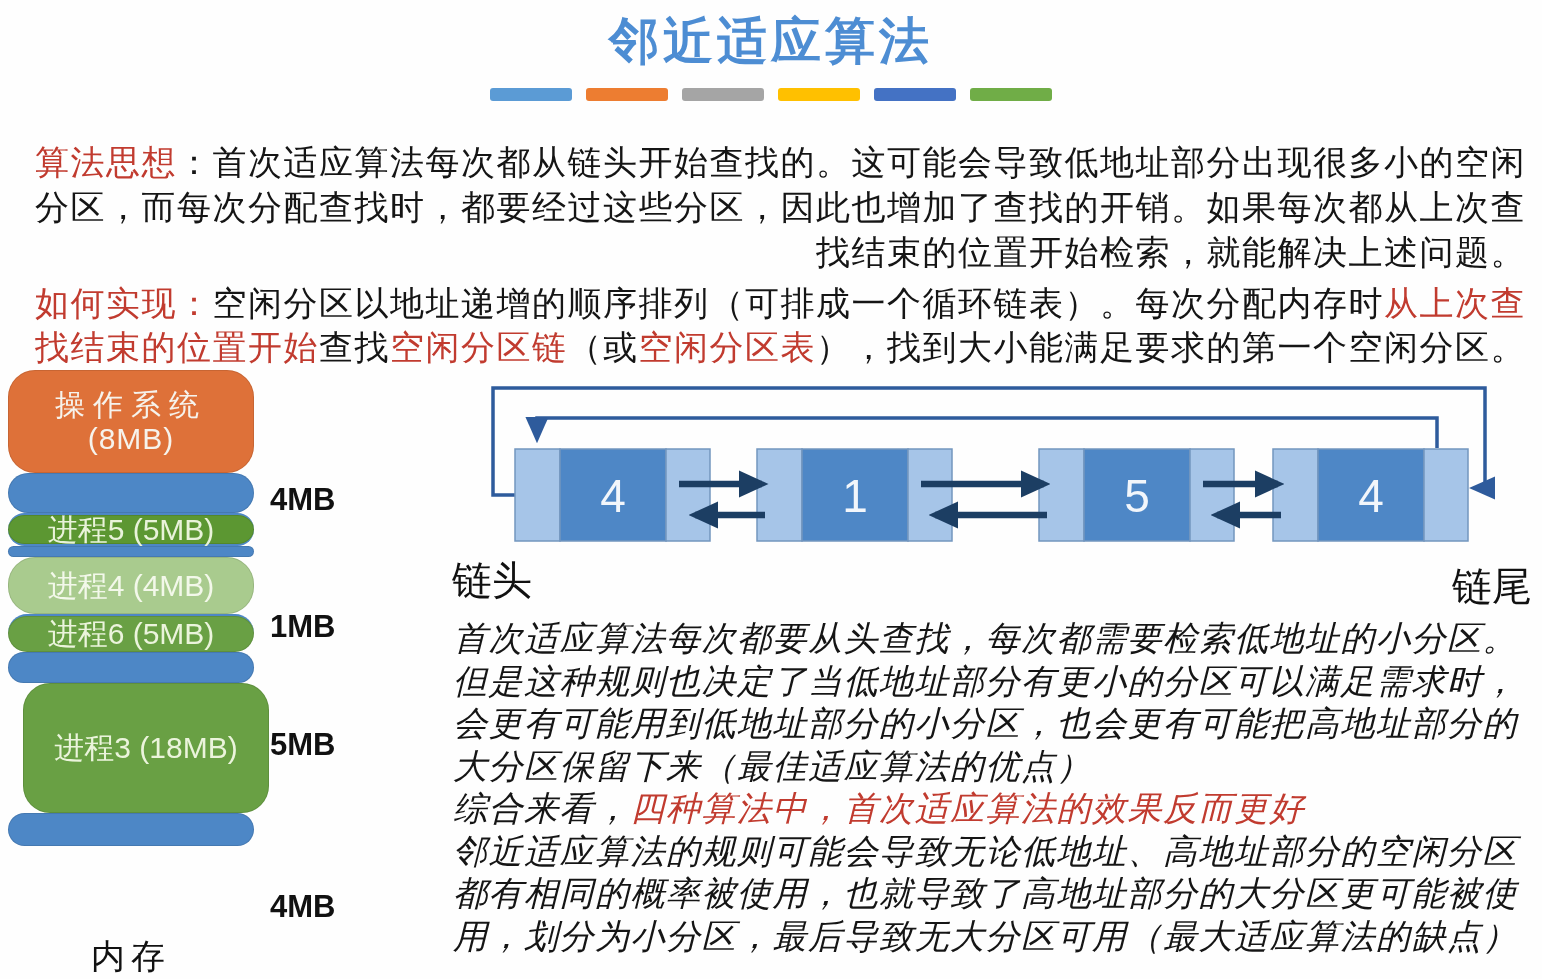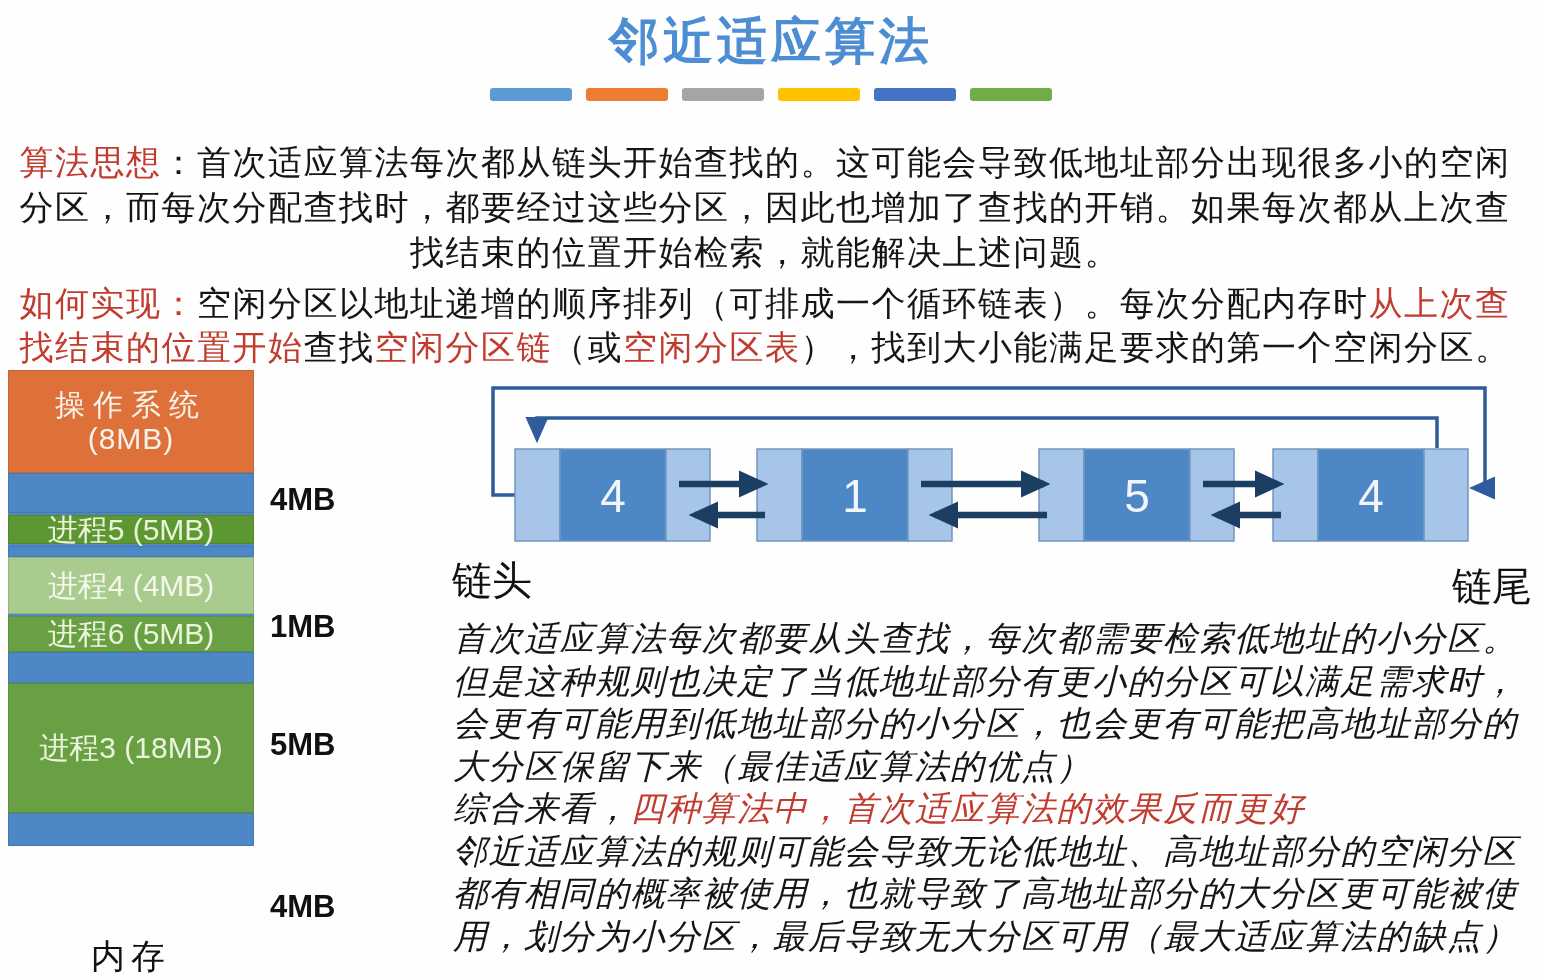--- a/index.html
+++ b/index.html
@@ -10,41 +10,41 @@
   .title{position:absolute;left:0;top:8px;width:100%;margin:0;text-align:center;
          font-family:"Liberation Sans",sans-serif;font-weight:bold;font-size:50px;
          letter-spacing:4px;color:#4d8dd3;}
   .bars{position:absolute;left:0;top:88px;width:100%;display:flex;justify-content:center;gap:14px;}
   .bar{width:82px;height:13px;border-radius:3px;}
   .bar0{background:#5B9BD5}.bar1{background:#ED7D31}.bar2{background:#A5A5A5}
   .bar3{background:#FFC000}.bar4{background:#4472C4}.bar5{background:#70AD47}
 
   
   .para{position:absolute;left:4px;width:1522px;margin:0;
-        font-size:34px;line-height:45px;letter-spacing:1.5px;text-align:center;}
+        font-size:34px;line-height:45px;letter-spacing:1.5px;text-align:right;}
   .para1{top:140px;}
   .para2{top:282px;line-height:44px;}
   .red{color:#c13b2f;}
 
   
   .memory{position:absolute;left:8px;top:370px;width:246px;}
   .mb{width:246px;display:flex;flex-direction:column;align-items:center;justify-content:center;
       box-sizing:border-box;font-family:"Liberation Sans",sans-serif;
-      color:#f6f3ec;box-shadow:inset 0 0 0 1px rgba(0,0,0,0.10);}
+      color:#f6f3ec;box-shadow:inset 0 0 0 1px rgba(0,0,0,0.10);border-radius:27px;}
   .mb .lbl{font-size:30px;line-height:34px;white-space:nowrap;}
   .mb-os{height:103px;background:#de7139;}
   .mb-os .lbl{letter-spacing:8px;}
   .mb-os .sub{font-size:30px;letter-spacing:1px;}
   .mb-free{background:#4d87c6;}
   .fb1{height:40px}.fb4{height:11px}.fb7{height:31px}.fb9{height:33px}
   .mb-p2{height:70px;background:#a9cb8e;color:#f3f8ea;}
   .mb-p5{height:33px;background:#5c9732;border-top:2px solid #4d87c6;border-bottom:2px solid #4d87c6;color:#e9f3da;}
   .mb-p4{height:57px;background:#a9cb8e;color:#f3f8ea;}
   .mb-p6{height:38px;background:#69a044;border-top:2px solid #4d87c6;color:#ebf4dc;text-align:center;}
-  .mb-p3{height:130px;background:#69a044;color:#ebf4dc;}
+  .mb-p3{height:130px;background:#69a044;color:#ebf4dc;margin-left:15px;}
   .side-label{position:absolute;left:262px;width:120px;margin:8px;
               font-family:"Liberation Sans",sans-serif;font-weight:bold;font-size:31px;color:#111;}
   .sl0{top:474px}.sl1{top:601px}.sl2{top:719px}.sl3{top:881px}
   .mem-caption{position:absolute;left:8px;top:934px;width:246px;margin:0;text-align:center;
                font-size:34px;letter-spacing:6px;color:#111;}
 
   
   .list-wrap{position:absolute;left:440px;top:372px;width:1102px;height:240px;}
 
   

